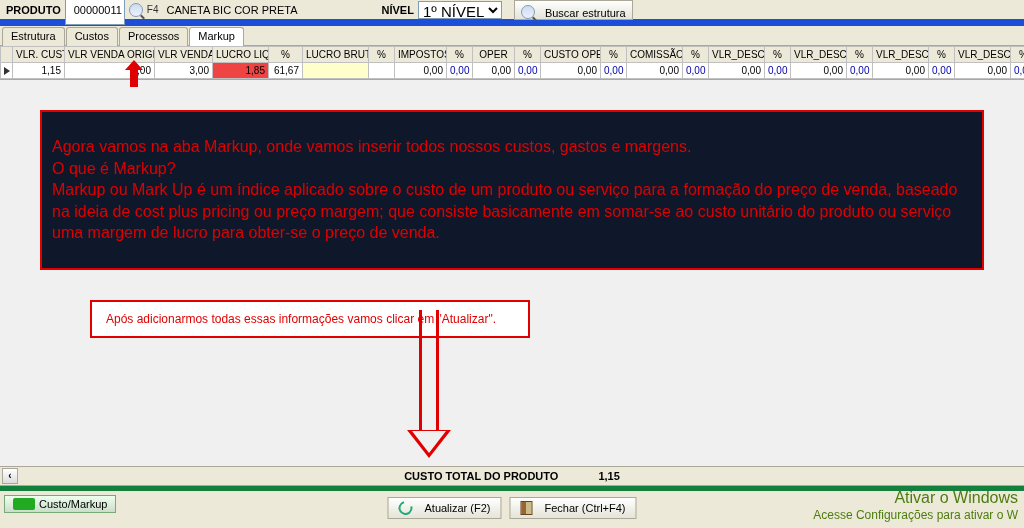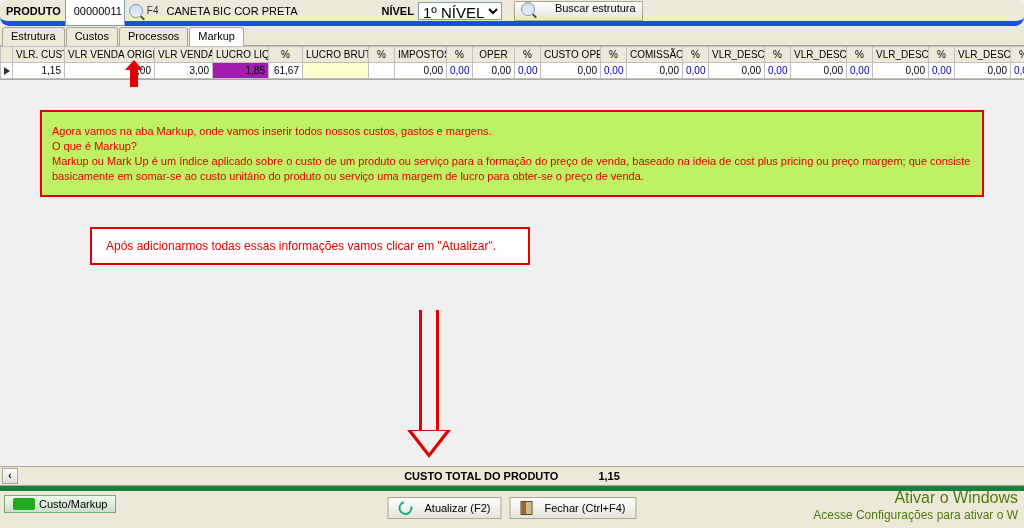--- a/index.html
+++ b/index.html
@@ -1,43 +1,43 @@
 <!DOCTYPE html>
 <html><head>
 <meta charset="utf-8">
 <style>
   * { box-sizing: border-box; font-family: Tahoma, Arial, sans-serif; }
   body { margin: 0; padding: 0; background: #f0f0f0; width: 1024px; height: 528px; position: relative; overflow: hidden; font-size: 11px; }
 
-  .toolbar { display: flex; align-items: center; gap: 4px; padding: 4px 6px; background: #ece9d8; border-bottom: 5px solid #1d4ed8; height: 26px; border-radius: 9px; }
+  .toolbar { display: flex; align-items: center; gap: 4px; padding: 4px 6px; background: #ece9d8; border-bottom: 7px solid #1d4ed8; height: 26px; }
   .toolbar .lbl { font-weight: bold; font-size: 11px; }
   .toolbar .produto-code { width: 60px; height: 30px; border: 1px solid #7f9db9; background: #fff; font-size: 11px; text-align: right; padding: 0 2px; }
   .ico-search { width: 14px; height: 14px; display: inline-block; border: 1px solid #7f9db9; border-radius: 50%; position: relative; background: linear-gradient(#cde,#eef); }
   .ico-search::after { content: ""; position: absolute; width: 5px; height: 2px; background: #555; bottom: -2px; right: -3px; transform: rotate(45deg); }
   .toolbar .f4 { font-size: 10px; color: #333; }
   .toolbar .desc { font-size: 11px; padding-left: 4px; }
   .toolbar .nivel-lbl { font-weight: bold; margin-left: 80px; }
   .toolbar select { height: 18px; border: 1px solid #7f9db9; font-size: 15px; background: #fff; }
-  .toolbar .btn-busca { height: 20px; border: 1px solid #aca899; background: linear-gradient(#fff,#e4e4d8); font-size: 11px; padding: 0 6px; display: inline-flex; align-items: flex-start; gap: 20px; margin-left: 8px; cursor: pointer; }
+  .toolbar .btn-busca { height: 20px; border: 1px solid #aca899; background: linear-gradient(#fff,#e4e4d8); font-size: 11px; padding: 0 6px; display: inline-flex; align-items: flex-end; gap: 10px; margin-left: 8px; cursor: pointer; }
 
   .tabs { display: flex; gap: 0; padding: 0 2px; background: #ece9d8; border-bottom: 1px solid #aca899; height: 20px; position: relative; }
   .tabs .tab { border: 1px solid #aca899; border-bottom: none; background: #ece9d8; font-size: 11px; padding: 2px 8px; border-radius: 3px 3px 0 0; margin-right: 1px; cursor: pointer; position: relative; top: 1px; }
   .tabs .tab.active { background: #fff; z-index: 2; }
 
   .grid-wrap { background: #fff; border-bottom: 1px solid #aca899; }
   table.grid { border-collapse: collapse; width: 100%; table-layout: fixed; font-size: 10px; }
   table.grid th, table.grid td { border: 1px solid #c0c0c0; padding: 1px 3px; text-align: center; white-space: nowrap; overflow: hidden; height: 16px; }
   table.grid th { background: #ece9d8; font-weight: normal; }
   table.grid td.num { text-align: right; }
-  table.grid td.green { background: #a21caf; }
+  table.grid td.green { background: #ef4444; }
   table.grid td.blue { text-align: right; color: #0000aa; }
   .row-handle { width: 12px; }
   .row-handle div { width: 0; height: 0; border-top: 4px solid transparent; border-bottom: 4px solid transparent; border-left: 6px solid #333; margin: 0 auto; }
 
-  .annot-box { border: 2px solid #e00000; background: #bef264; padding: 12px 10px; margin: 30px 40px 10px 40px; color: #e00000; font-size: 11px; line-height: 1.35; }
+  .annot-box { border: 2px solid #e00000; background: #0f172a; padding: 24px 10px; margin: 30px 40px 10px 40px; color: #e00000; font-size: 16px; line-height: 1.35; }
   .annot-box2 { border: 2px solid #e00000; background: #fff; padding: 10px 14px; margin: 30px auto 0 90px; width: 440px; color: #e00000; font-size: 12px; }
   .arrow-up-small { position: absolute; left: 125px; top: 60px; }
   .arrow-up-small .shaft { width: 8px; height: 18px; background: #e00000; margin: 0 auto; }
   .arrow-up-small .tip  { width: 0; height: 0; border-left: 9px solid transparent; border-right: 9px solid transparent; border-bottom: 10px solid #e00000; margin-bottom:-1px;}
 
   .big-arrow { position: absolute; left: 407px; top: 310px; display: flex; flex-direction: column; align-items: center; }
   .big-arrow .outline-shaft { width: 20px; height: 120px; border-left: 3px solid #e00000; border-right: 3px solid #e00000; }
   .big-arrow .outline-head { width: 0; height: 0; border-left: 22px solid transparent; border-right: 22px solid transparent; border-top: 28px solid #e00000; position: relative; }
   .big-arrow .outline-head::after { content:""; position:absolute; top:-27px; left:-17px; width:0;height:0; border-left: 17px solid transparent; border-right: 17px solid transparent; border-top: 22px solid #f0f0f0; }
 

